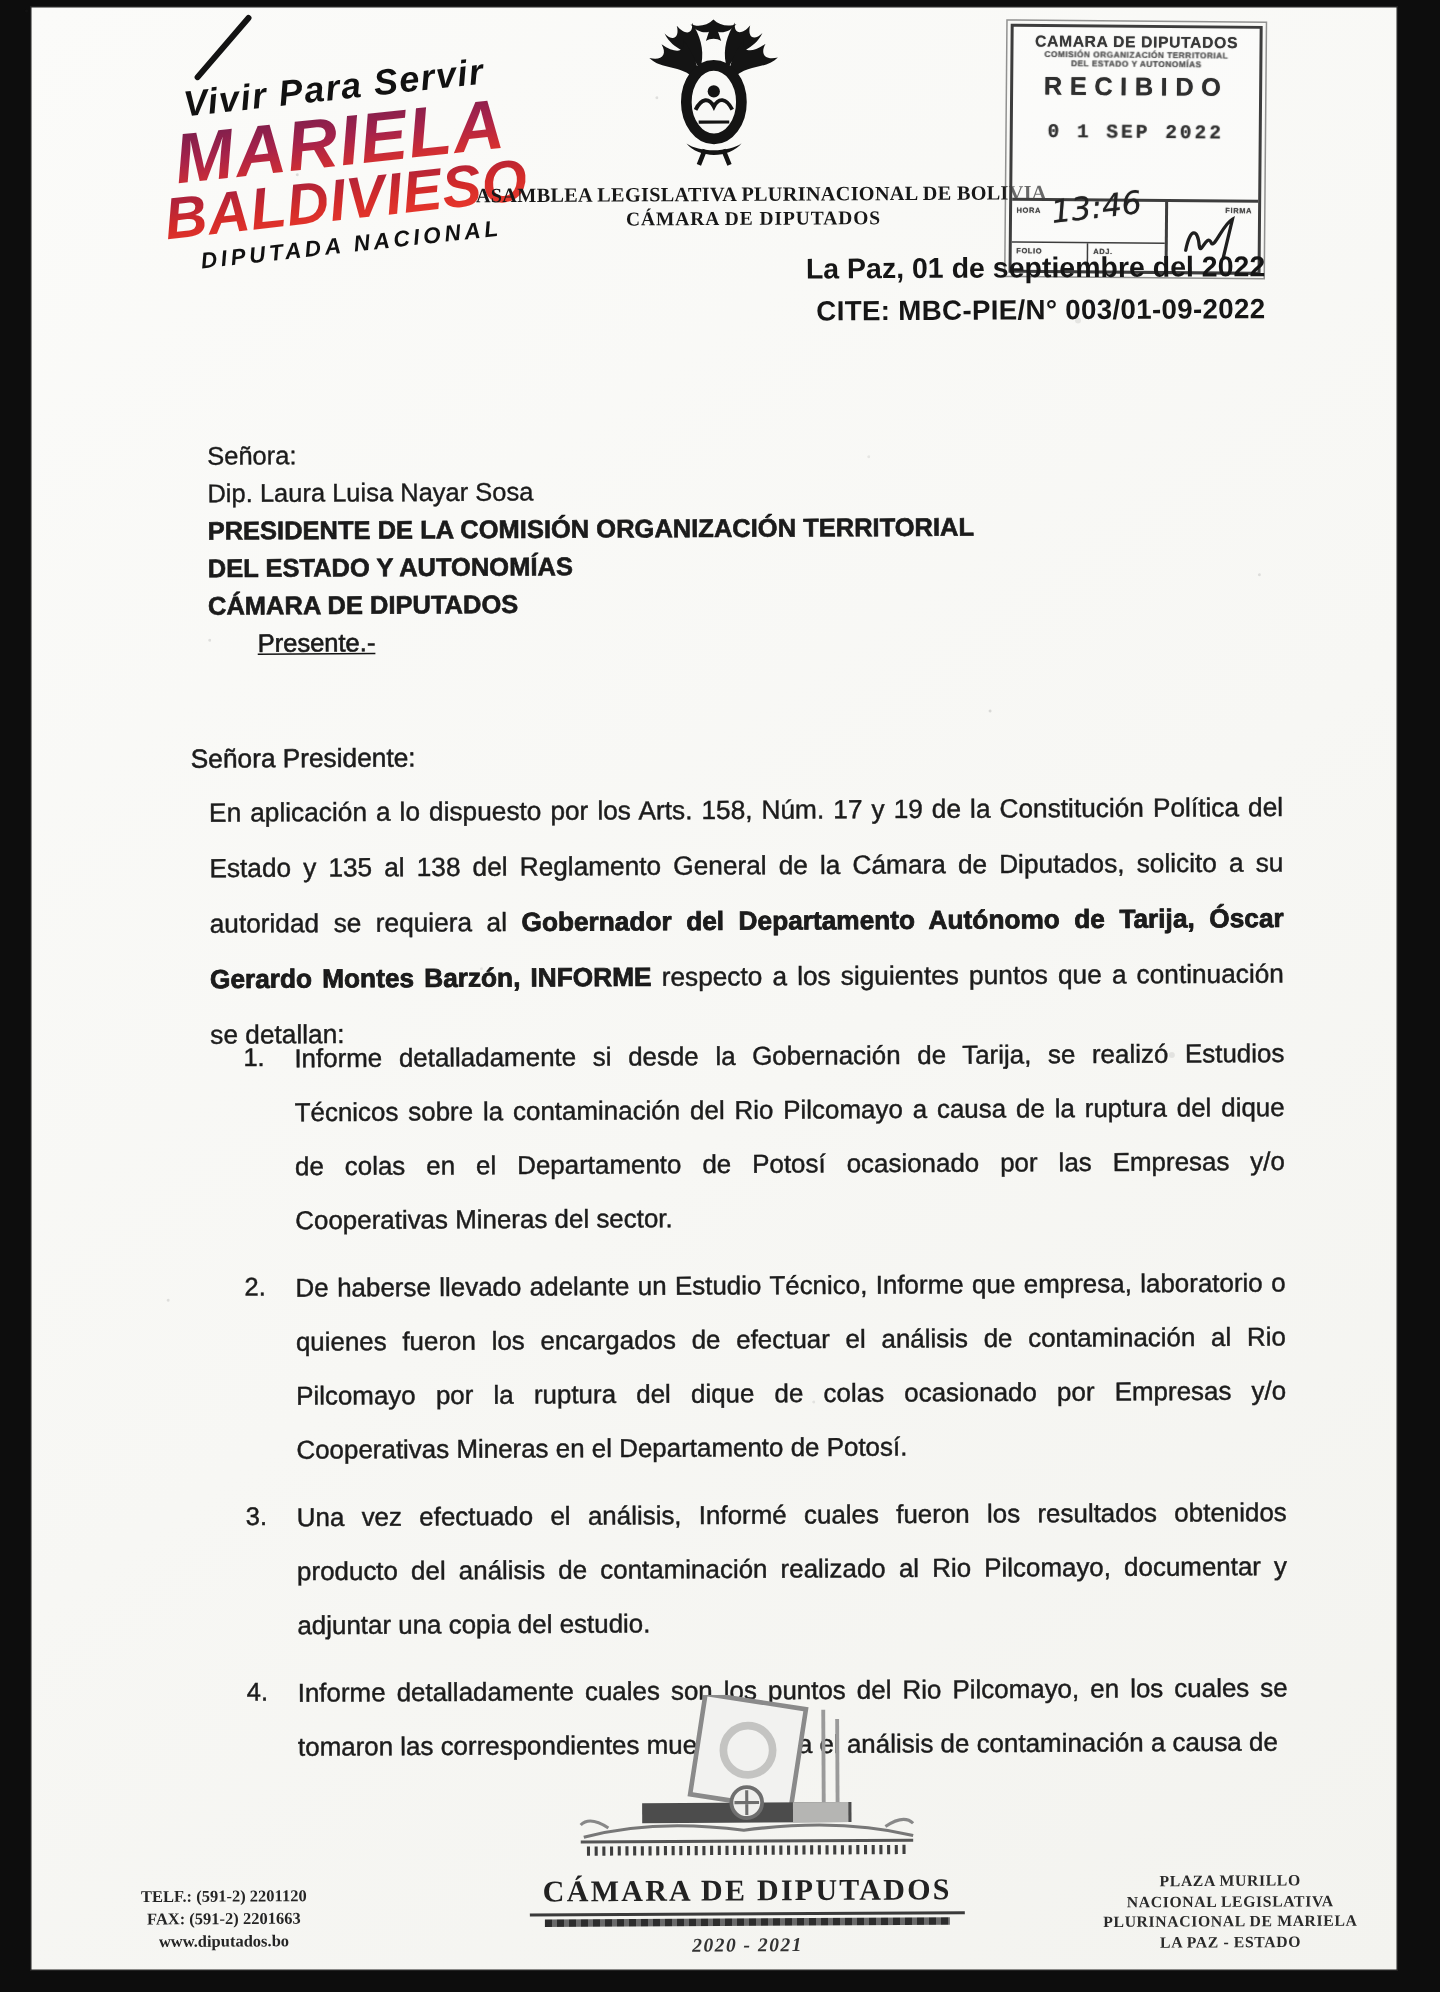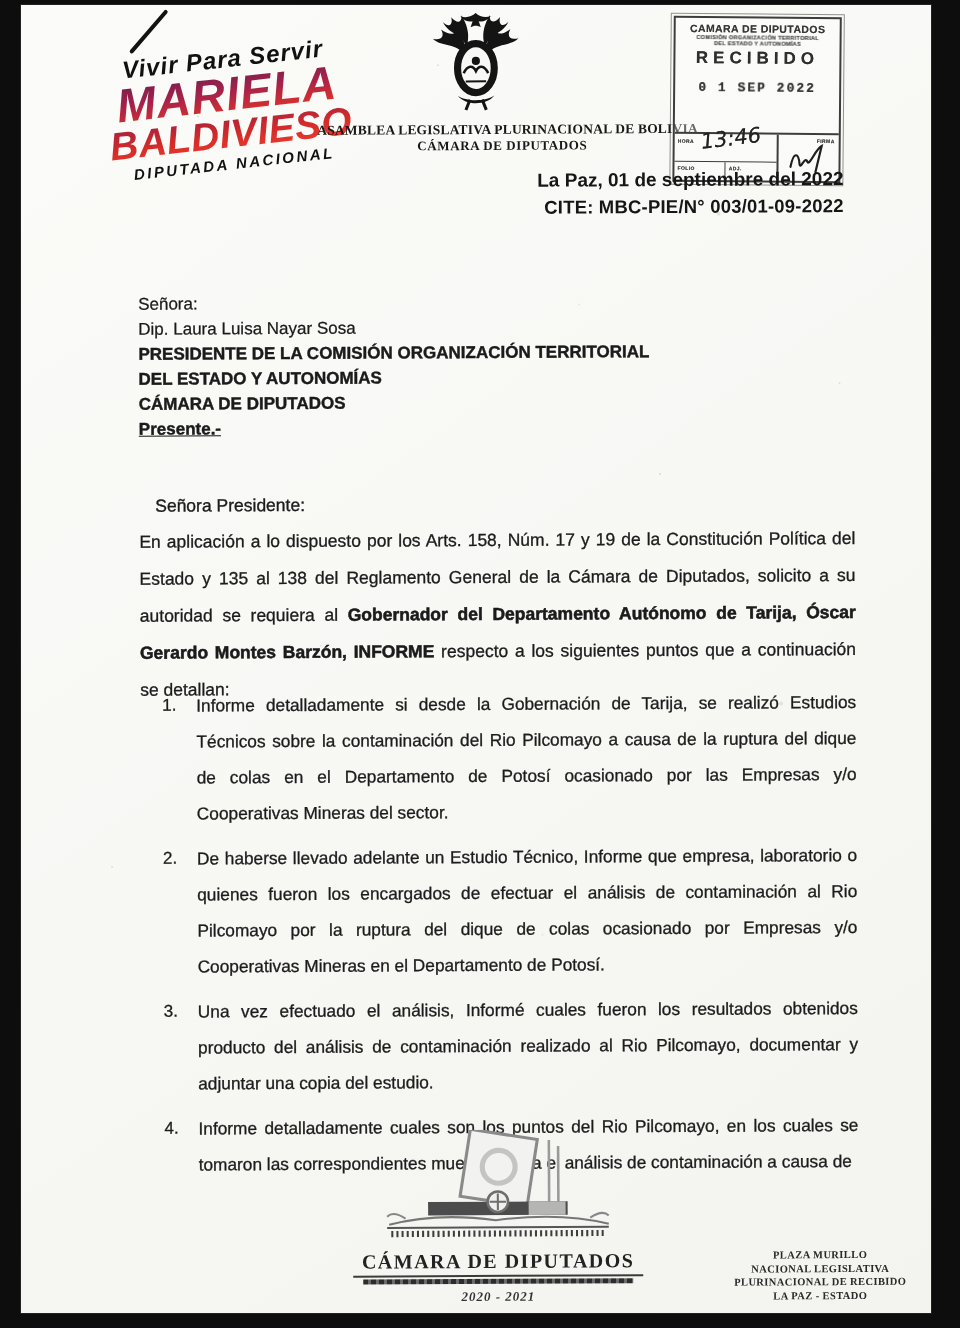--- a/index.html
+++ b/index.html
@@ -67,24 +67,24 @@
 
   
   .dateline{position:absolute;right:86px;top:166px;text-align:right;font-weight:bold;color:#161616;}
   .dateline .d1{font-size:19px;}
   .dateline .d2{font-size:18.5px;margin-top:5px;letter-spacing:0.2px;}
 
   
   .recipient{position:absolute;left:120px;top:286px;font-size:17px;line-height:25px;color:#1b1b1b;
     -webkit-text-stroke:0.25px #1b1b1b;}
   .recipient .b{font-weight:bold;-webkit-text-stroke:0.4px #141414;}
-  .recipient .u{font-weight:bold;text-decoration:underline;-webkit-text-stroke:0.4px #141414;}
-
-  
-  .greeting{position:absolute;left:136px;top:490px;font-size:17.5px;
+  .recipient .u{font-weight:normal;text-decoration:underline;margin-left:33px;-webkit-text-stroke:0.4px #141414;}
+
+  
+  .greeting{position:absolute;left:108px;top:490px;font-size:17.5px;
     -webkit-text-stroke:0.35px #1b1b1b;}
   .intro{position:absolute;left:120px;top:518px;width:716px;font-size:17.5px;line-height:37px;
     text-align:justify;-webkit-text-stroke:0.3px #1b1b1b;}
   .intro b{-webkit-text-stroke:0.5px #111;}
   .olist{position:absolute;left:142px;top:682px;width:694px;}
   .oitem{display:flex;margin-bottom:9px;}
   .oitem .num{width:34px;flex:0 0 34px;font-size:17px;line-height:36px;-webkit-text-stroke:0.3px #1b1b1b;}
   .oitem .txt{flex:1;font-size:17.3px;line-height:36px;text-align:justify;-webkit-text-stroke:0.3px #1b1b1b;}
 
   
@@ -221,23 +221,28 @@
         <path d="M30 86 q-12 -8 -18 -2 M210 86 q12 -8 18 -2" stroke="#888" stroke-width="2" fill="none"></path>
       </svg>
 
       <div class="fchamber">
         <div class="cname">CÁMARA DE DIPUTADOS</div>
         <div class="rule1"></div>
         <div class="rule2"></div>
         <div class="period">2020 - 2021</div>
       </div>
 
+      <div class="fcontact">
+        <div>TELF.: (591-2) 2201120</div>
+        <div>FAX: (591-2) 2201663</div>
+        <div>www.diputados.bo</div>
+      </div>
 
       <div class="faddress">
         <div>PLAZA MURILLO</div>
         <div>NACIONAL LEGISLATIVA</div>
-        <div>PLURINACIONAL DE RECIBIDO</div>
+        <div>PLURINACIONAL DE MARIELA</div>
         <div>LA PAZ - ESTADO</div>
       </div>
 
     </div>
   </div>
 </div>
 
 </body></html>

